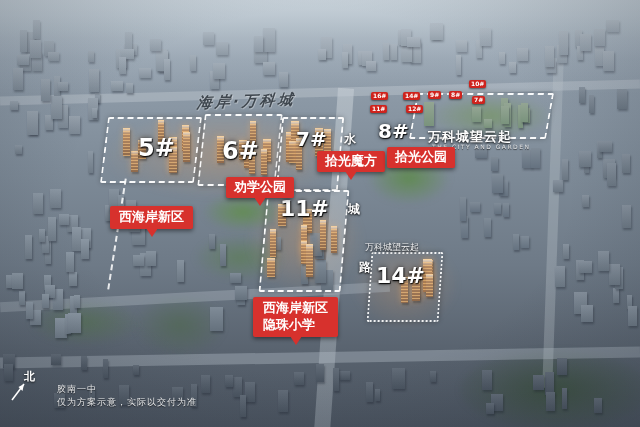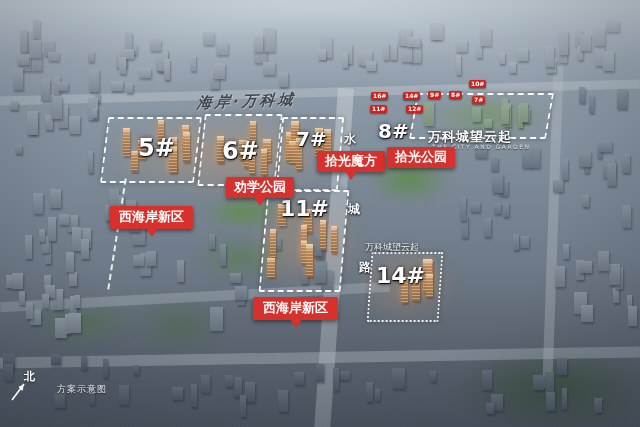--- a/index.html
+++ b/index.html
@@ -357,28 +357,30 @@
   <div class="marker" style="left:210px;top:177px;font-size:13px;">
     <span>劝学公园</span>
     <span class="ptr"></span>
   </div>
   <div class="marker" style="left:94px;top:206px;font-size:13px;padding:3px 9px;">
     <div>西海岸新区</div>
     <span class="ptr"></span>
   </div>
   <div class="marker" style="left:237px;top:297px;font-size:13px;padding:3px 10px;">
     <div>西海岸新区</div>
+    <div>隐珠小学</div>
     <span class="ptr"></span>
   </div>
 
   <span class="road-char" style="left:344px;top:131px;">水</span>
   <span class="road-char" style="left:348px;top:201px;">城</span>
   <span class="road-char" style="left:359px;top:259px;">路</span>
 
   <span class="compass-n" style="left:24px;top:369px;">北</span>
   <svg width="24" height="26" style="position:absolute;left:6px;top:378px;" viewBox="0 0 24 26">
     <line x1="6" y1="22" x2="18" y2="6" stroke="#ffffff" stroke-width="1.6"></line>
     <polygon points="18,6 12.5,9 16.5,13" fill="#ffffff"></polygon>
   </svg>
 
-  <div class="disclaimer" style="left:57px;top:383px;">方案示意图</div>
+  <div class="disclaimer" style="left:57px;top:383px;">胶南一中</div>
+  <div class="disclaimer" style="left:57px;top:396px;">仅为方案示意，实际以交付为准</div>
 
 </div>
 
 </body></html>

